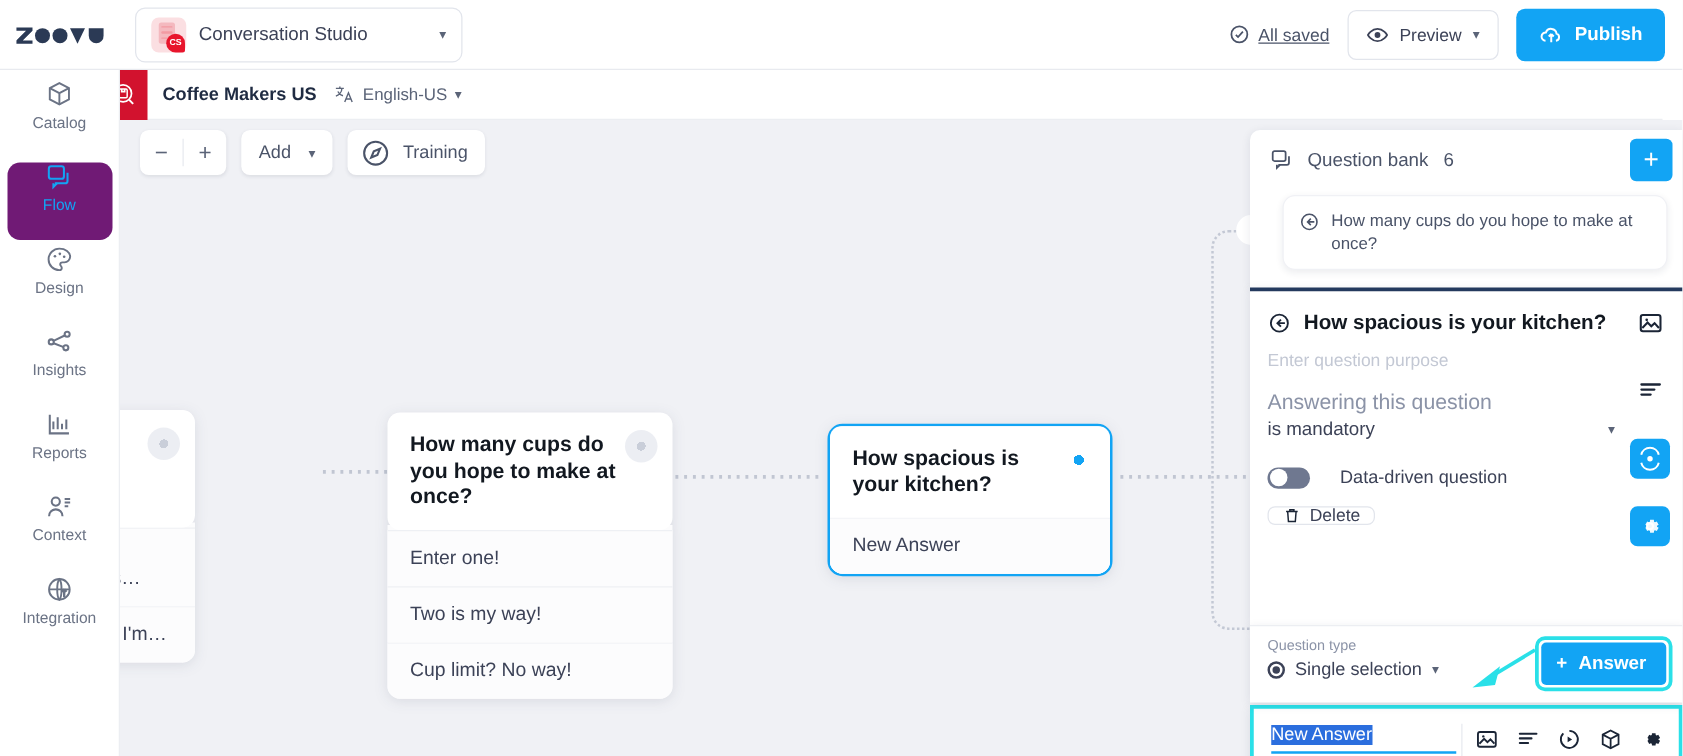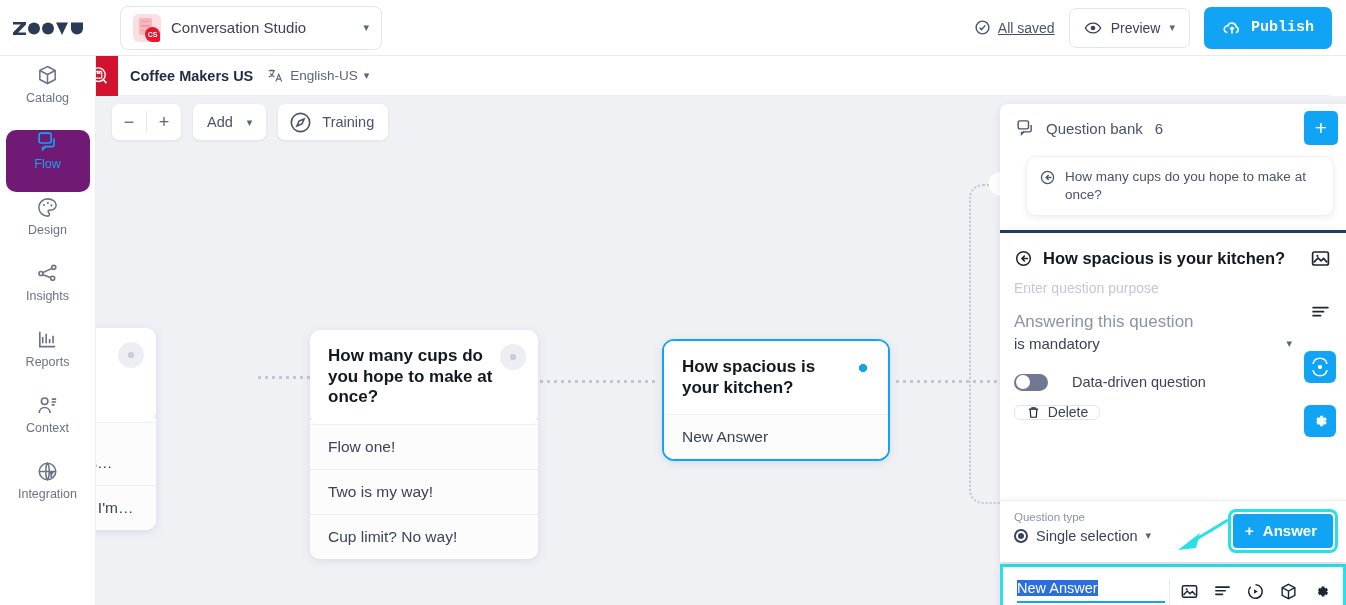--- a/index.html
+++ b/index.html
@@ -16,21 +16,21 @@
     background: #fff; border-bottom: 1px solid #e8eaef;
     display: flex; align-items: center; z-index: 40;
   }
   .logo {
     width: 96px; display: flex; align-items: center; justify-content: center;
     font-size: 15px; font-weight: 700; letter-spacing: 1px; color: #2b3a55;
   }
   .logo svg { display: block; }
 
   .studio-select {
-    margin-left: 24px; width: 262px; height: 44px;
+    margin-left: 12px; width: 262px; height: 44px;
     border: 1px solid #e2e5ec; border-radius: 8px; background: #fff;
     display: flex; align-items: center; padding: 0 12px; gap: 10px;
   }
   .studio-ico {
     width: 28px; height: 28px; border-radius: 6px; background: #fbdfe2;
     position: relative; flex: none;
   }
   .studio-ico .pg {
     position: absolute; left: 6px; top: 4px; width: 13px; height: 17px;
     background: #f4b9bf; border-radius: 2px;
@@ -54,21 +54,21 @@
   .allsaved { display: flex; align-items: center; gap: 7px; color: #4a5368; font-size: 14px; }
   .allsaved .lbl { text-decoration: underline; }
   .preview-btn {
     height: 40px; padding: 0 14px; border: 1px solid #e2e5ec; border-radius: 7px;
     background: #fff; display: flex; align-items: center; gap: 9px;
     font-size: 14px; color: #3c4257;
   }
   .publish-btn {
     height: 42px; padding: 0 18px; border-radius: 7px; background: #12a4f4;
     color: #fff; font-size: 15px; font-weight: 700;
-    display: flex; align-items: center; gap: 9px; font-family: Liberation Mono, monospace;
+    display: flex; align-items: center; gap: 9px;
   }
 
   
   .leftnav {
     position: absolute; left: 0; top: 56px; width: 96px; height: 549px;
     background: #fff; border-right: 1px solid #eceef2; z-index: 30;
     padding-top: 8px;
   }
   .nav-item {
     width: 84px; margin: 0 auto 4px auto; height: 62px; border-radius: 10px;
@@ -450,21 +450,21 @@
         <div class="ans">on, I'm…</div>
       </div>
     </div>
 
     <div class="fcard" style="left:214px; top:234px; width:228px;">
       <div class="qhead">
         <span>How many cups do you hope to make at once?</span>
         <div class="dot-handle"></div>
       </div>
       <div class="body">
-        <div class="ans">Flow one!</div>
+        <div class="ans">Enter one!</div>
         <div class="ans">Two is my way!</div>
         <div class="ans">Cup limit? No way!</div>
       </div>
     </div>
 
     <div class="fcard card-sel" style="left:566px; top:243px; width:228px; background:#fcfcfd;">
       <div class="qhead">
         <span>How spacious is your kitchen?</span>
         <div class="dot-handle on"></div>
       </div>

